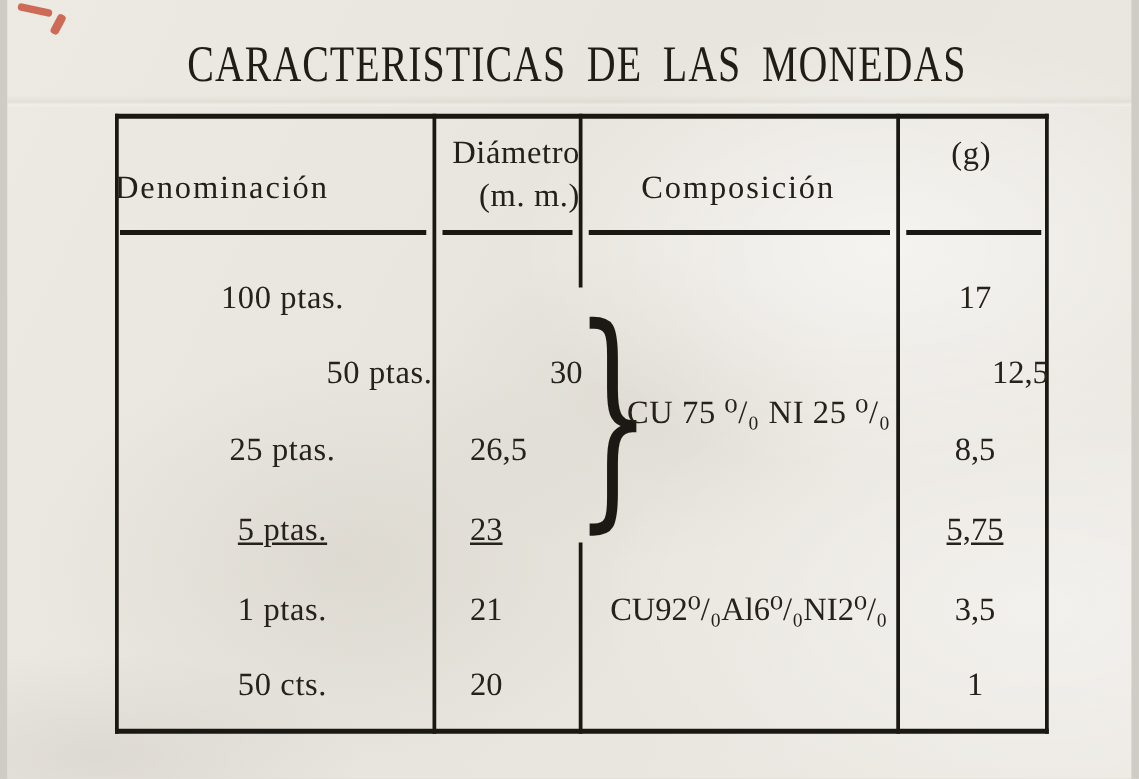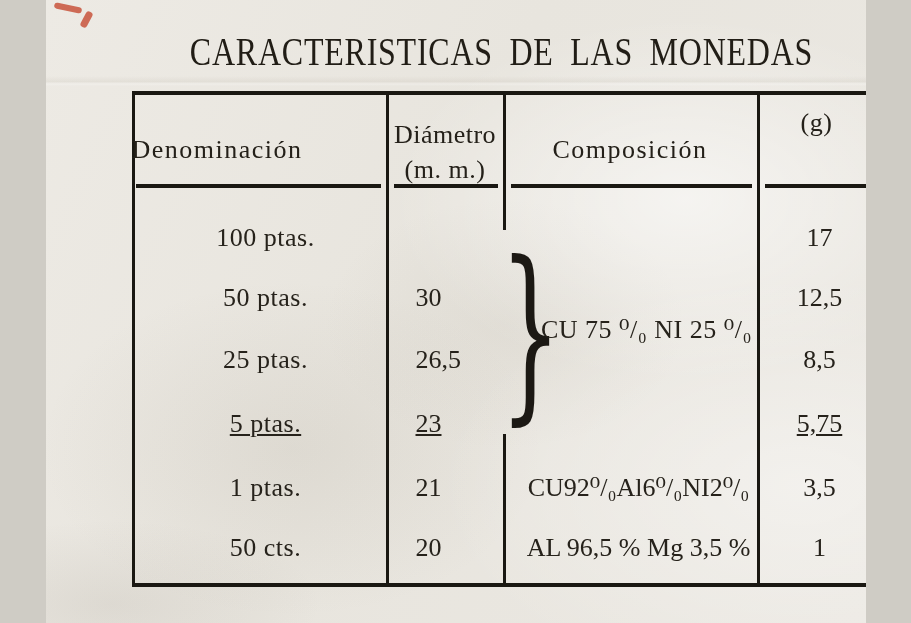--- a/index.html
+++ b/index.html
@@ -1,18 +1,18 @@
 <!DOCTYPE html>
 <html><head>
 <meta charset="utf-8">
 <style>
   html,body{margin:0;padding:0;background:#cfccc5;}
   #page{
     position:relative;
-    width:820px;height:623px;
+    width:899px;height:623px;
     margin:0 auto;
     overflow:hidden;
     font-family:"Liberation Serif","DejaVu Serif",serif;
     color:#26221b;
     background-color:#eae7e0;
     background-image:
       radial-gradient(ellipse 420px 260px at 78% 32%, rgba(255,255,255,0.55), rgba(255,255,255,0) 70%),
       radial-gradient(ellipse 520px 300px at 92% 78%, rgba(255,255,255,0.40), rgba(255,255,255,0) 70%),
       radial-gradient(ellipse 360px 240px at 30% 72%, rgba(125,115,95,0.10), rgba(125,115,95,0) 70%),
       radial-gradient(ellipse 260px 180px at 56% 52%, rgba(125,115,95,0.08), rgba(125,115,95,0) 70%),
@@ -43,29 +43,29 @@
   .r-left  {left:86px; top:91px;width:3px;height:496px;}
   .r-right {left:830px;top:91px;width:3px;height:496px;}
   .r-d1    {left:340px;top:91px;width:3px;height:496px;}
   .r-d2a   {left:457px;top:91px;width:3px;height:139px;}
   .r-d2b   {left:457px;top:434px;width:3px;height:153px;}
   .r-d3    {left:711px;top:91px;width:3px;height:496px;}
 
   .hcell{position:absolute;font-size:26px;color:#242019;white-space:nowrap;}
   .h-denom{left:86px;width:254px;top:134px;height:32px;line-height:32px;text-align:left;letter-spacing:1.5px;}
   .h-comp {left:458px;width:253px;top:134px;height:32px;line-height:32px;text-align:center;letter-spacing:1.5px;}
-  .h-diam {left:341px;width:117px;top:117px;text-align:center;line-height:35px;letter-spacing:0.5px;}
+  .h-diam {left:341px;width:117px;top:104px;text-align:right;line-height:35px;letter-spacing:0.5px;}
   .h-peso {left:711px;width:120px;top:105px;text-align:center;line-height:35px;letter-spacing:0.5px;}
 
   .cell{position:absolute;height:32px;line-height:32px;font-size:26px;white-space:nowrap;color:#26221b;}
   .denom{left:100px;width:240px;text-align:center;letter-spacing:0.5px;}
   .diam {left:370px;width:90px;text-align:left;}
   .peso {left:715px;width:118px;text-align:center;}
   .comp {left:468px;width:250px;text-align:center;}
-  .row1{top:222px;} .row2{top:282px;} .row3{top:344px;}
+  .row1{top:222px;} .row2{top:282px;text-align:right;} .row3{top:344px;}
   .row4{top:408px;text-decoration:underline;} .row5{top:472px;} .row6{top:532px;}
 
   #brace-box{
     position:absolute;left:445px;top:243px;width:36px;height:177px;
     overflow:visible;pointer-events:none;
   }
   #brace-box span{
     display:block;width:36px;height:177px;line-height:177px;
     font-size:186px;text-align:center;color:#1c1914;
     transform:scale(0.52,1.02);transform-origin:50% 50%;
@@ -134,16 +134,15 @@
   <div class="cell diam  row4">23</div>
   <div class="cell peso  row4">5,75</div>
 
   <div class="cell denom row5">1 ptas.</div>
   <div class="cell diam  row5">21</div>
   <div class="cell comp  row5">CU92⁰/₀Al6⁰/₀NI2⁰/₀</div>
   <div class="cell peso  row5">3,5</div>
 
   <div class="cell denom row6">50 cts.</div>
   <div class="cell diam  row6">20</div>
-  <div class="cell comp  row6">AL 96,5 % Mg 3,5 %</div>
   <div class="cell peso  row6">1</div>
 
 </div>
 
 </body></html>

